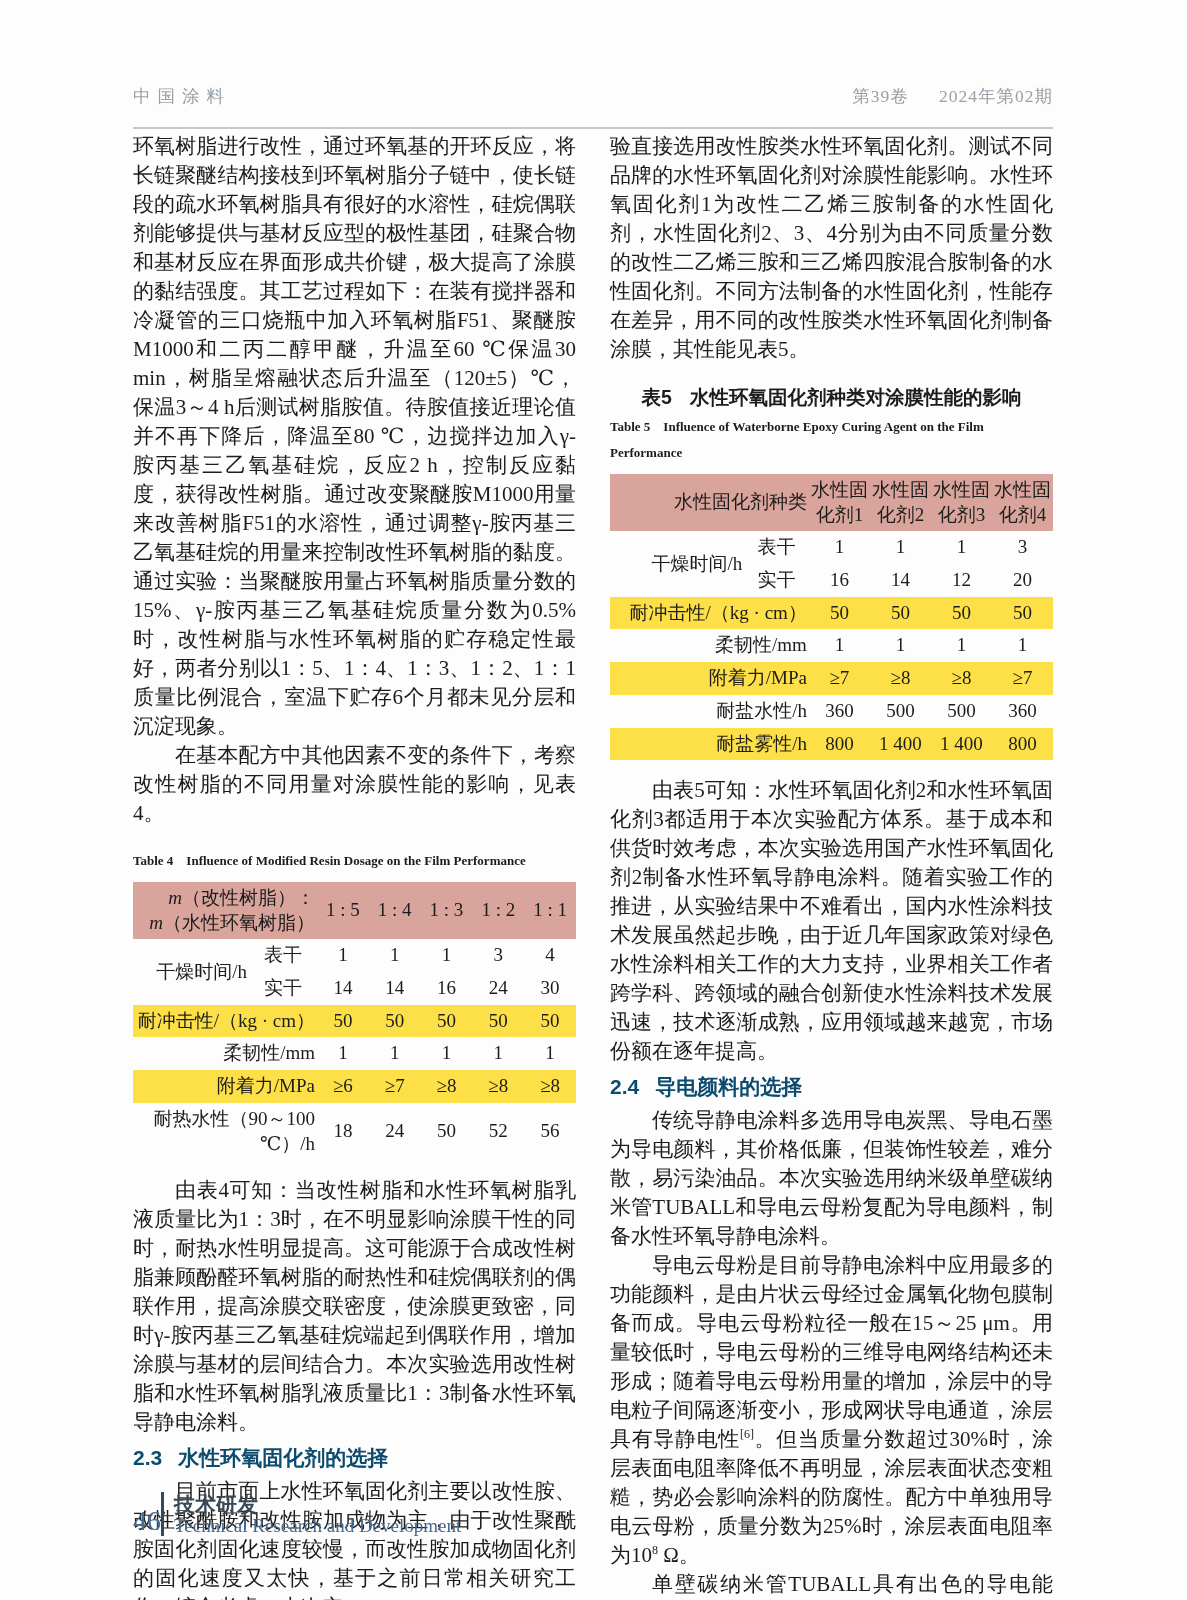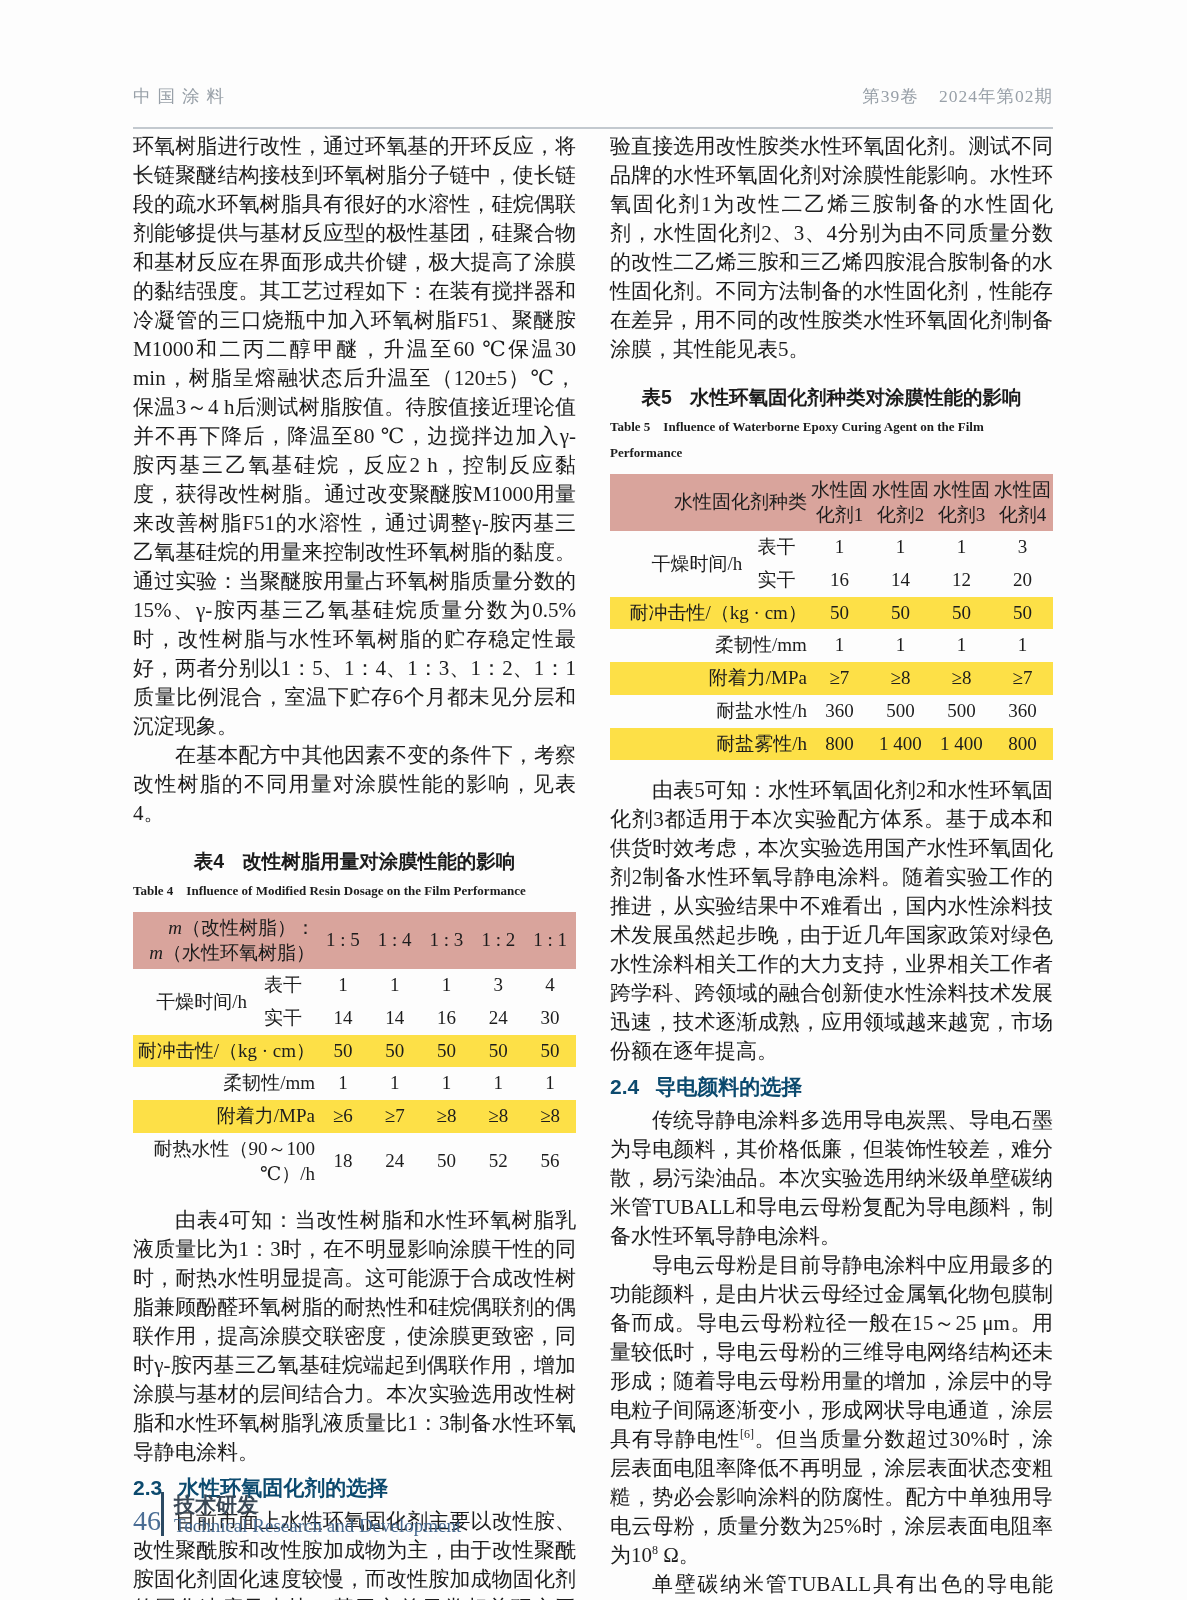--- a/index.html
+++ b/index.html
@@ -8,21 +8,21 @@
     font-family:"Liberation Serif","DejaVu Serif",serif;color:#1c1c1c;
     overflow:hidden;
   }
   .page-header{
     position:absolute;left:133px;top:84px;width:920px;
     display:flex;justify-content:space-between;align-items:flex-end;
     color:#98a0a8;font-size:17.5px;letter-spacing:2px;
     border-bottom:2px solid #c3c9cf;padding-bottom:19px;
   }
   .page-header .journal{letter-spacing:7px;}
-  .page-header .right span{margin-left:14px;letter-spacing:1px;}
+  .page-header .right span{margin-left:24px;letter-spacing:1px;}
   .columns{
     position:absolute;left:133px;top:132px;width:920px;
     display:flex;gap:34px;
   }
   .col{width:443px;}
   .col p{
     margin:0;font-size:21px;line-height:29px;text-align:justify;
     text-justify:inter-ideograph;
   }
   .col p.indent{text-indent:2em;}
@@ -80,23 +80,20 @@
   </span>
 </div>
 
 <div class="columns">
 
   <div class="col">
     <p>环氧树脂进行改性，通过环氧基的开环反应，将长链聚醚结构接枝到环氧树脂分子链中，使长链段的疏水环氧树脂具有很好的水溶性，硅烷偶联剂能够提供与基材反应型的极性基团，硅聚合物和基材反应在界面形成共价键，极大提高了涂膜的黏结强度。其工艺过程如下：在装有搅拌器和冷凝管的三口烧瓶中加入环氧树脂F51、聚醚胺M1000和二丙二醇甲醚，升温至60 ℃保温30 min，树脂呈熔融状态后升温至（120±5）℃，保温3～4 h后测试树脂胺值。待胺值接近理论值并不再下降后，降温至80 ℃，边搅拌边加入γ-胺丙基三乙氧基硅烷，反应2 h，控制反应黏度，获得改性树脂。通过改变聚醚胺M1000用量来改善树脂F51的水溶性，通过调整γ-胺丙基三乙氧基硅烷的用量来控制改性环氧树脂的黏度。通过实验：当聚醚胺用量占环氧树脂质量分数的15%、γ-胺丙基三乙氧基硅烷质量分数为0.5%时，改性树脂与水性环氧树脂的贮存稳定性最好，两者分别以1：5、1：4、1：3、1：2、1：1质量比例混合，室温下贮存6个月都未见分层和沉淀现象。</p>
     <p class="indent">在基本配方中其他因素不变的条件下，考察改性树脂的不同用量对涂膜性能的影响，见表4。</p>
 
     <div class="tbl-block">
-      <div class="tbl-title-cn">
-        <span>表4</span><span class="gap"></span><span>改性树脂用量对涂膜性能的影响</span>
-      </div>
       <div class="tbl-title-en">Table 4　Influence of Modified Resin Dosage on the Film Performance</div>
       <table class="ptable">
         <tbody>
             <tr class="pink">
           <td colspan="2" class="lbl" style="width:176px">
             <div><span class="ital">m</span><span>（改性树脂）：</span></div>
             <div><span class="ital">m</span><span>（水性环氧树脂）</span></div>
           </td>
           <td class="val">1 : 5</td>
           <td class="val">1 : 4</td>

